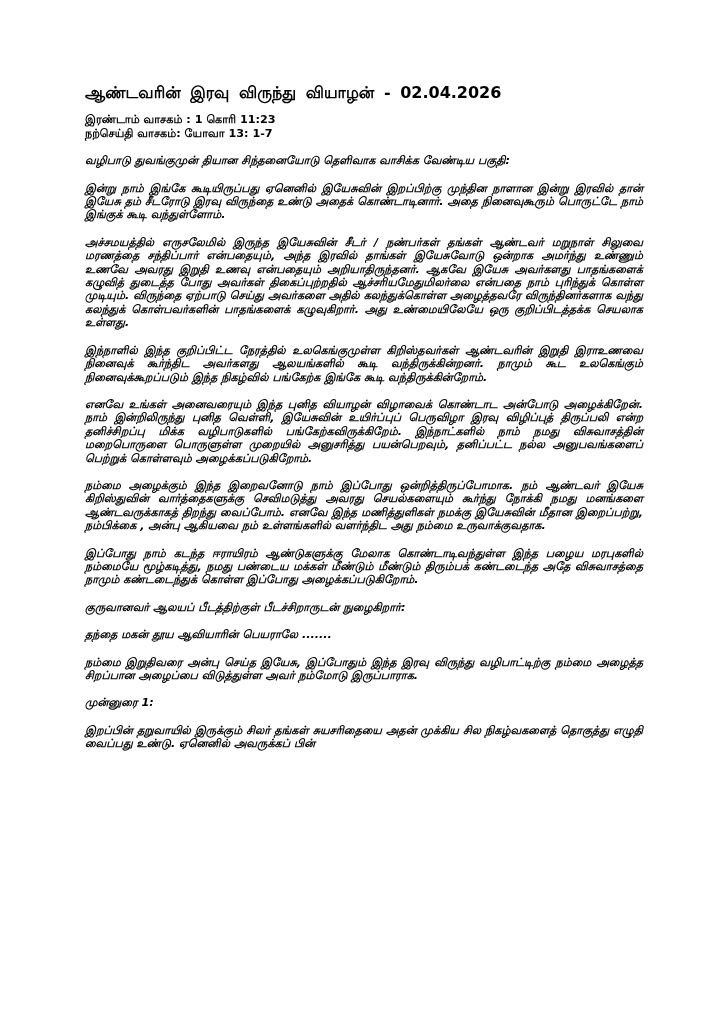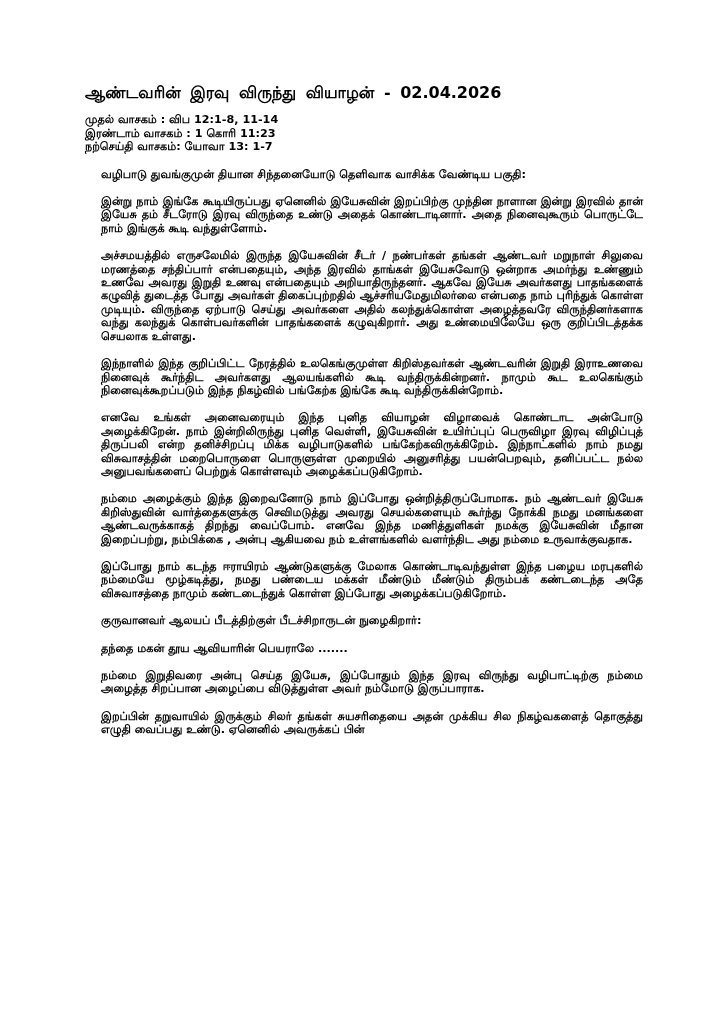--- a/index.html
+++ b/index.html
@@ -30,44 +30,45 @@
       word-spacing: 4px;
     }
     .readings {
       margin: 0 0 14px 0;
     }
     .readings .line {
       display: block;
       white-space: nowrap;
     }
     .para {
-      margin: 0 0 14px 16px;
+      margin: 0 0 14px 0;
       text-align: justify;
       text-align-last: left;
+      font-style: italic;
     }
     .para.single {
       white-space: nowrap;
     }
   </style>
 </head>
 <body>
 
 <div class="page">
   <div class="title">ஆண்டவரின்  இரவு விருந்து வியாழன் -  02.04.2026</div>
 
   <div class="readings">
-    <span class="line">முதல் வாசகம் : விப 12:1-8, 11-14</span>
     <span class="line">இரண்டாம் வாசகம் :  1  கொரி 11:23</span>
     <span class="line">நற்செய்தி வாசகம்:  யோவா  13: 1-7</span>
   </div>
 
   <div class="para single">வழிபாடு துவங்குமுன் தியான சிந்தனையோடு தெளிவாக வாசிக்க வேண்டிய பகுதி:</div>
   <div class="para">இன்று நாம் இங்கே கூடியிருப்பது ஏனெனில் இயேசுவின் இறப்பிற்கு முந்தின நாளான இன்று இரவில் தான் இயேசு தம் சீடரோடு இரவு விருந்தை உண்டு அதைக் கொண்டாடினார். அதை நினைவுகூரும் பொருட்டே நாம் இங்குக் கூடி வந்துள்ளோம்.</div>
   <div class="para">அச்சமயத்தில் எருசலேமில் இருந்த இயேசுவின் சீடர் / நண்பர்கள் தங்கள் ஆண்டவர் மறுநாள் சிலுவை மரணத்தை சந்திப்பார் என்பதையும், அந்த இரவில் தாங்கள் இயேசுவோடு ஒன்றாக அமர்ந்து உண்ணும் உணவே அவரது இறுதி உணவு என்பதையும் அறியாதிருந்தனர். ஆகவே இயேசு அவர்களது பாதங்களைக் கழுவித் துடைத்த போது அவர்கள் திகைப்புற்றதில் ஆச்சரியமேதுமிலர்லை என்பதை நாம் புரிந்துக் கொள்ள முடியும். விருந்தை ஏற்பாடு செய்து அவர்களை அதில் கலந்துக்கொள்ள அழைத்தவரே விருந்தினர்களாக வந்து கலந்துக் கொள்பவர்களின் பாதங்களைக் கழுவுகிறார். அது உண்மையிலேயே ஒரு குறிப்பிடத்தக்க செயலாக உள்ளது.</div>
   <div class="para">இந்நாளில் இந்த குறிப்பிட்ட நேரத்தில் உலகெங்குமுள்ள கிறிஸ்தவர்கள் ஆண்டவரின் இறுதி இராஉணவை நினைவுக் கூர்ந்திட அவர்களது ஆலயங்களில் கூடி வந்திருக்கின்றனர். நாமும் கூட உலகெங்கும் நினைவுக்கூறப்படும் இந்த நிகழ்வில் பங்கேற்க இங்கே கூடி வந்திருக்கின்றோம்.</div>
   <div class="para">எனவே உங்கள் அனைவரையும் இந்த புனித வியாழன் விழாவைக் கொண்டாட அன்போடு அழைக்கிறேன். நாம் இன்றிலிருந்து புனித வெள்ளி, இயேசுவின் உயிர்ப்புப் பெருவிழா இரவு விழிப்புத் திருப்பலி என்ற தனிச்சிறப்பு மிக்க வழிபாடுகளில் பங்கேற்கவிருக்கிறேம். இந்நாட்களில் நாம் நமது விசுவாசத்தின் மறைபொருளை பொருளுள்ள முறையில் அனுசரித்து பயன்பெறவும், தனிப்பட்ட நல்ல அனுபவங்களைப் பெற்றுக் கொள்ளவும் அழைக்கப்படுகிறோம்.</div>
   <div class="para">நம்மை அழைக்கும் இந்த இறைவனோடு நாம் இப்போது ஒன்றித்திருப்போமாக. நம் ஆண்டவர் இயேசு கிறிஸ்துவின் வார்த்தைகளுக்கு செவிமடுத்து அவரது செயல்களையும் கூர்ந்து நோக்கி நமது மனங்களை ஆண்டவருக்காகத் திறந்து வைப்போம். எனவே இந்த மணித்துளிகள் நமக்கு இயேசுவின் மீதான இறைப்பற்று, நம்பிக்கை , அன்பு ஆகியவை நம் உள்ளங்களில் வளர்ந்திட அது நம்மை உருவாக்குவதாக.</div>
   <div class="para">இப்போது நாம் கடந்த ஈராயிரம் ஆண்டுகளுக்கு மேலாக கொண்டாடிவந்துள்ள இந்த பழைய மரபுகளில் நம்மையே மூழ்கடித்து, நமது பண்டைய மக்கள் மீண்டும் மீண்டும் திரும்பக் கண்டடைந்த அதே விசுவாசத்தை நாமும் கண்டடைந்துக் கொள்ள இப்போது அழைக்கப்படுகிறோம்.</div>
   <div class="para single">குருவானவர்  ஆலயப் பீடத்திற்குள் பீடச்சிறாருடன்  நுழைகிறார்:</div>
   <div class="para single">தந்தை மகன்  தூய ஆவியாரின் பெயராலே .......</div>
   <div class="para">நம்மை இறுதிவரை அன்பு செய்த இயேசு, இப்போதும் இந்த இரவு விருந்து வழிபாட்டிற்கு நம்மை அழைத்த சிறப்பான அழைப்பை விடுத்துள்ள அவர் நம்மோடு இருப்பாராக.</div>
+  <div class="para single">முன்னுரை  1:</div>
   <div class="para">இறப்பின் தறுவாயில் இருக்கும் சிலர் தங்கள் சுயசரிதையை அதன் முக்கிய சில நிகழ்வகளைத் தொகுத்து எழுதி வைப்பது உண்டு. ஏனெனில் அவருக்கப் பின்</div>
 </div>
 
 </body></html>

